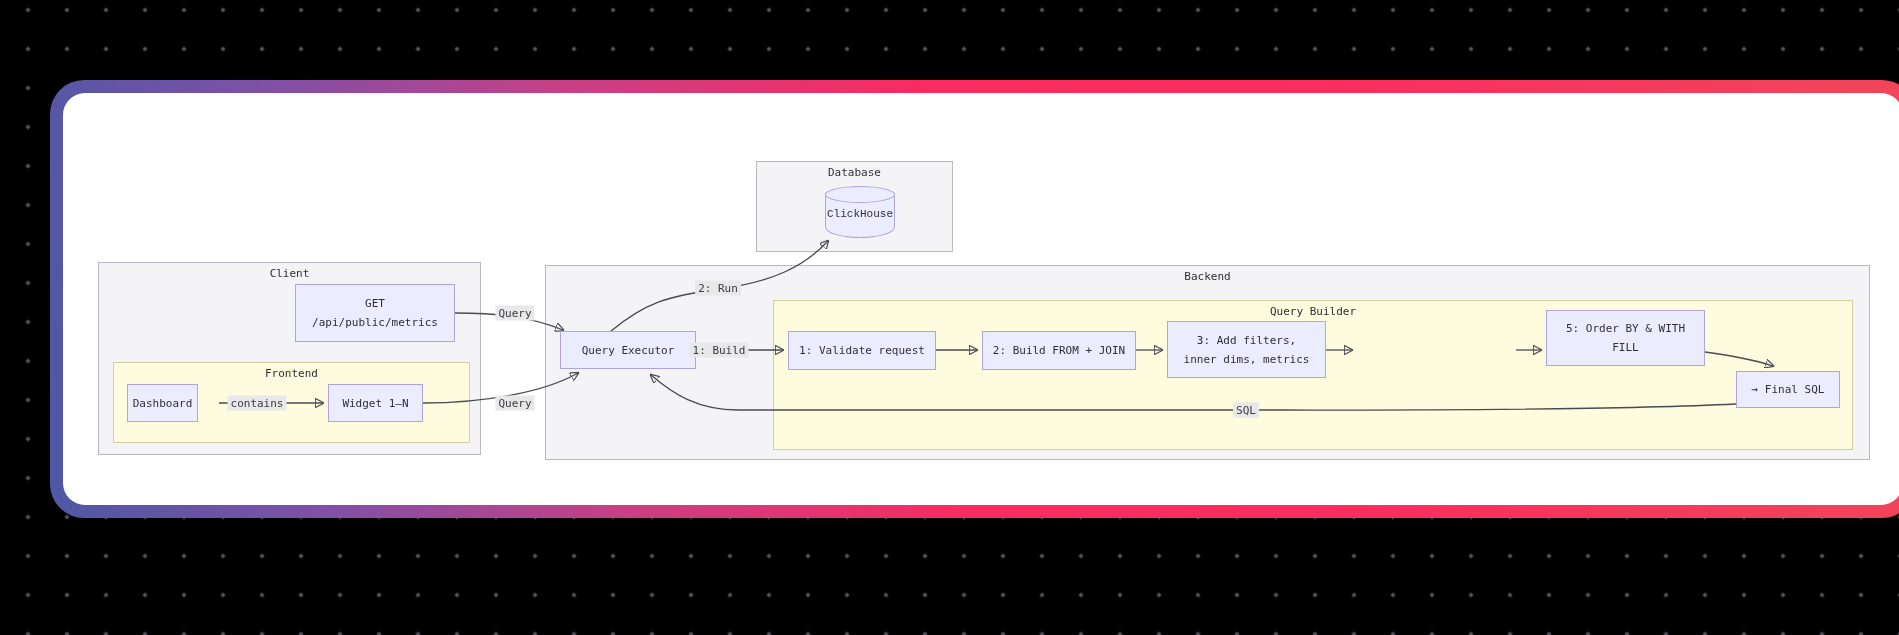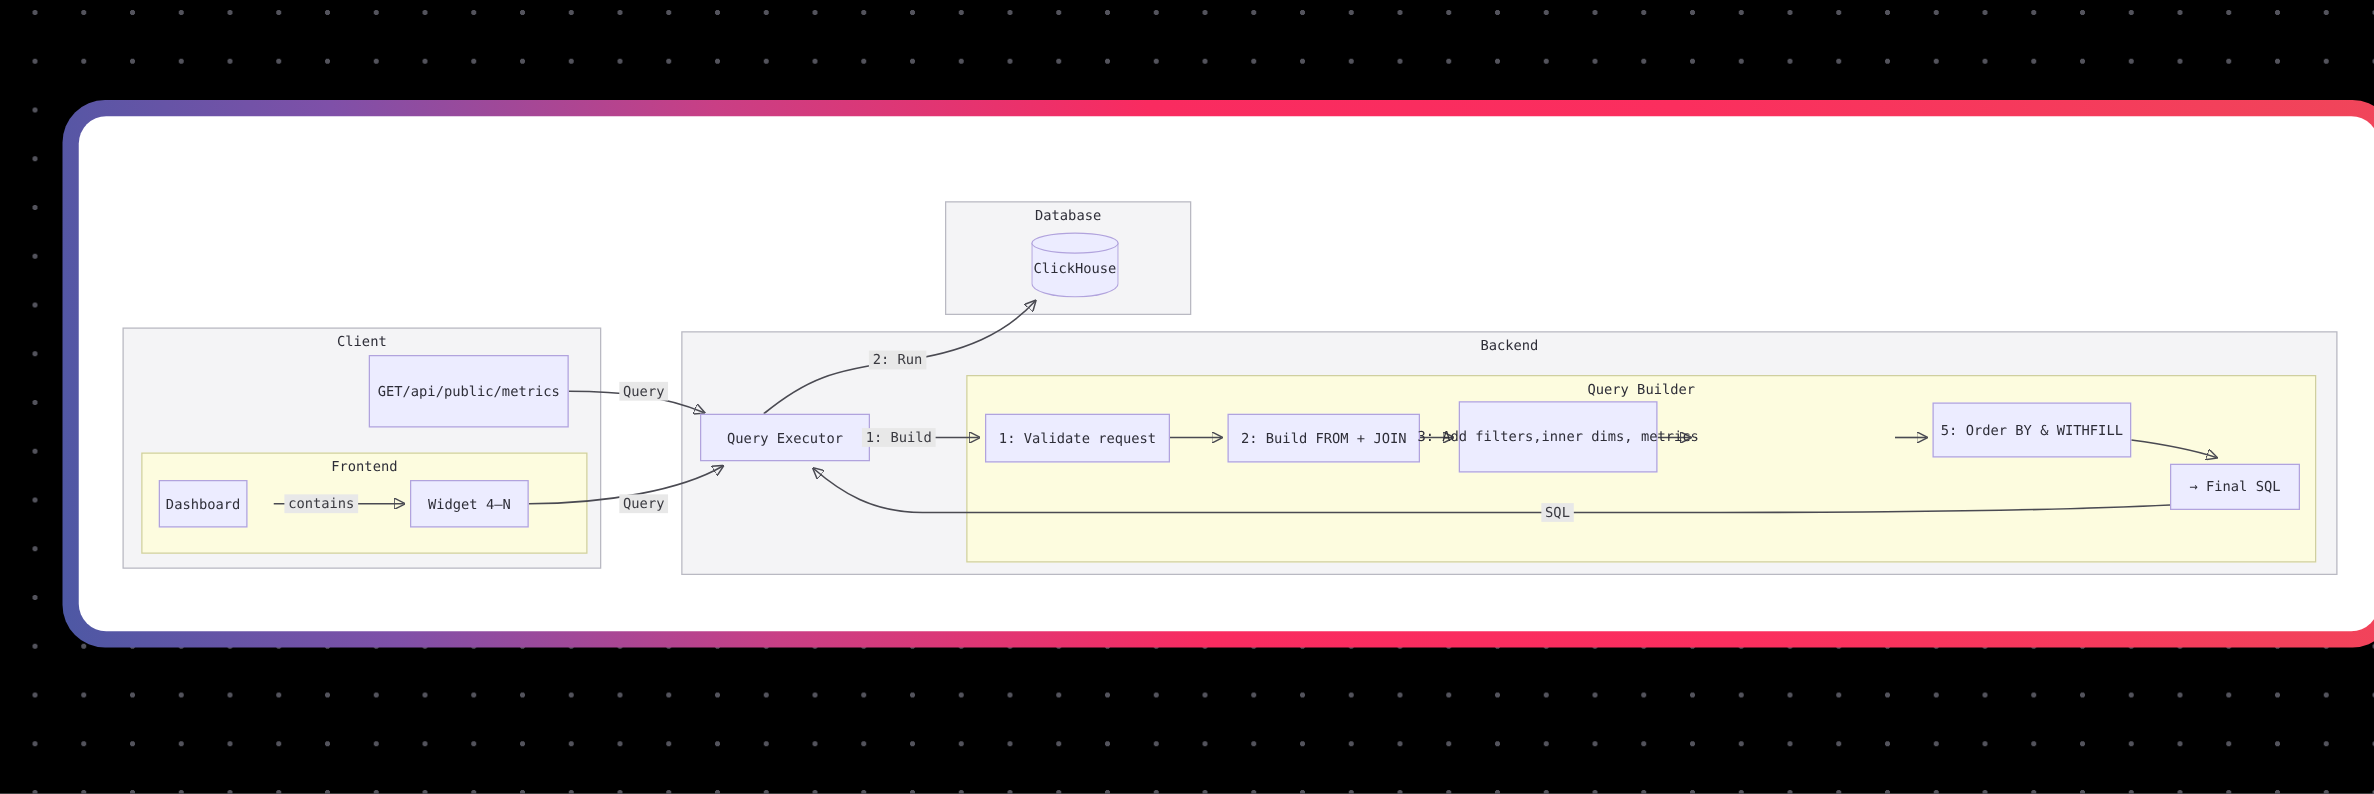--- a/index.html
+++ b/index.html
@@ -23,29 +23,29 @@
   .cluster.yellow{background:var(--cluster_yellow);border:1px solid var(--cluster_yellow_border);}
   .cluster-title{
     width:100%;text-align:center;margin-top:4px;
     font-size:11px;color:#2e2e38;letter-spacing:0;
   }
   svg.edges{position:absolute;left:0;top:0;z-index:2;}
   svg.edges path{fill:none;stroke:var(--edge);stroke-width:1.3px;}
   .node{
     position:absolute;z-index:3;box-sizing:border-box;
     background:var(--node_fill);border:1px solid var(--node_border);
-    display:flex;align-items:center;justify-content:center;
+    display:flex;flex-direction:column;align-items:center;justify-content:center;
     font-size:11px;line-height:19px;color:#2e2e38;text-align:center;white-space:nowrap;
   }
   .chip{
     position:absolute;z-index:3;transform:translate(-50%,-50%);
     background:var(--label_bg);padding:0 3px;
     font-size:11px;line-height:15px;color:#3a3a40;white-space:nowrap;
   }
-  .cylinder{position:absolute;z-index:3;}
+  .cylinder{position:absolute;z-index:3;font-family:Liberation Mono, monospace;}
   .cyl-top{
     position:absolute;left:0;right:0;top:0;height:17px;box-sizing:border-box;
     background:var(--node_fill);border:1px solid var(--node_border);border-radius:50%;z-index:2;
   }
   .cyl-body{
     position:absolute;left:0;right:0;top:8px;bottom:0;box-sizing:border-box;
     background:var(--node_fill);border:1px solid var(--node_border);border-top:none;
     border-radius:0 0 50% 50% / 0 0 11px 11px;z-index:1;
   }
   .cyl-label{
@@ -112,42 +112,42 @@
     <div class="node" style="left:262px;top:284px;width:160px;height:58px">
       <span>GET</span>
       <span>/api/public/metrics</span>
     </div>
 
     <div class="node" style="left:94px;top:384px;width:71px;height:38px">
       <span>Dashboard</span>
     </div>
 
     <div class="node" style="left:295px;top:384px;width:95px;height:38px">
-      <span>Widget 4–N</span>
+      <span>Widget 1–N</span>
     </div>
 
     <div class="node" style="left:527px;top:331px;width:136px;height:38px">
       <span>Query Executor</span>
     </div>
 
     <div class="node" style="left:755px;top:331px;width:148px;height:39px">
       <span>1: Validate request</span>
     </div>
 
     <div class="node" style="left:949px;top:331px;width:154px;height:39px">
       <span>2: Build FROM + JOIN</span>
     </div>
 
     <div class="node" style="left:1134px;top:321px;width:159px;height:57px">
       <span>3: Add filters,</span>
       <span>inner dims, metrics</span>
     </div>
 
 
-    <div class="node" style="left:1513px;top:322px;width:159px;height:44px">
+    <div class="node" style="left:1513px;top:310px;width:159px;height:56px">
       <span>5: Order BY &amp; WITH</span>
       <span>FILL</span>
     </div>
 
     <div class="node" style="left:1703px;top:371px;width:104px;height:37px">
       <span>→ Final SQL</span>
     </div>
 
     <div class="chip" style="left:482px;top:313px">Query</div>
     <div class="chip" style="left:482px;top:403px">Query</div>

